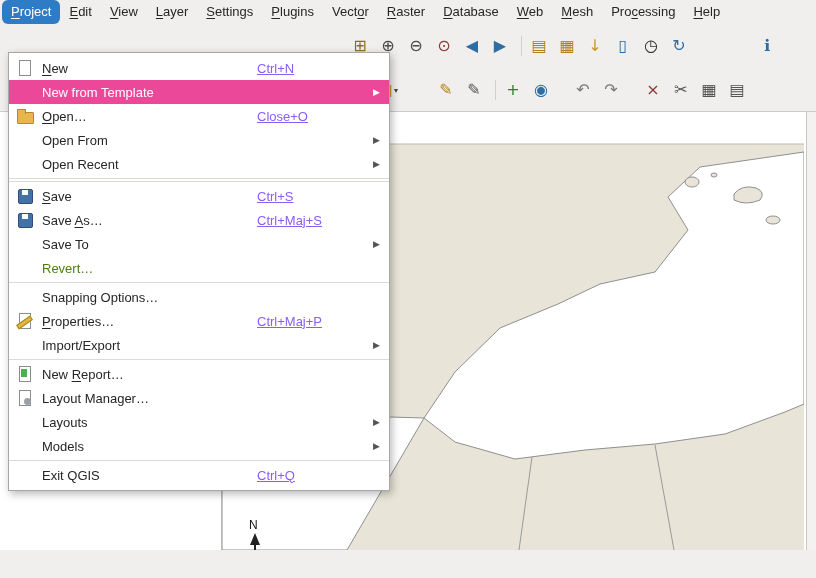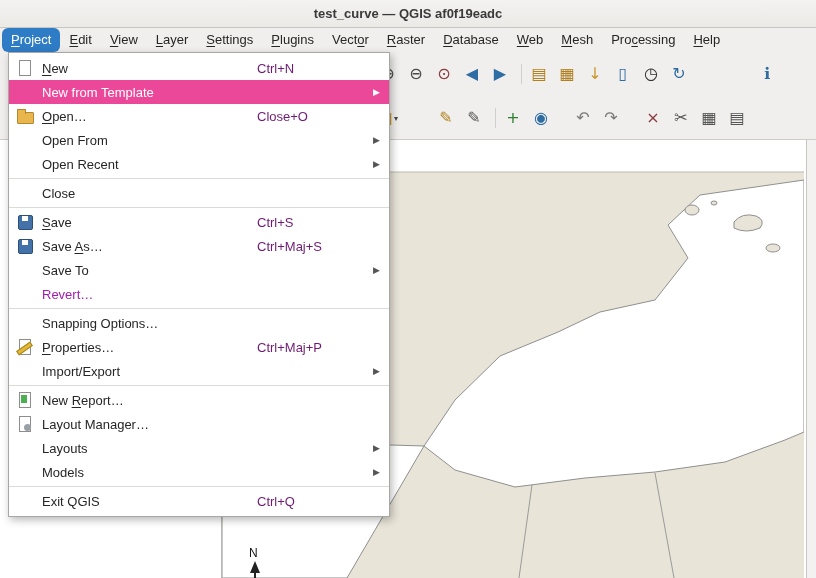--- a/index.html
+++ b/index.html
@@ -30,26 +30,26 @@
   .left-panel { width:222px; background:#ffffff; border-right:1px solid #b9b7b4; }
   .map { flex:1; position:relative; background:#fff; }
   .map svg { display:block; }
   .scroll-strip { width:10px; background:#f3f2f0; border-left:1px solid #c9c6c1; }
 
   
   .dropdown { position:absolute; left:8px; top:52px; width:382px; background:#ffffff;
               border:1px solid #a9a7a3; box-shadow:2px 3px 8px rgba(0,0,0,.28); padding:3px 0; z-index:10; }
   .mrow { position:relative; height:24px; display:flex; align-items:center; cursor:default; }
   .mrow .lbl { white-space:nowrap; }
-  .mrow .sc { position:absolute; left:248px; color:#701a75; }
+  .mrow .sc { position:absolute; left:248px; color:#8b5cf6;text-decoration:underline; }
   .mrow .arr { position:absolute; right:9px; top:50%; transform:translateY(-50%); font-size:9px; color:#555;
                font-family:"DejaVu Sans", sans-serif; }
   .mrow.hl { background:#ec4899; }
   .mrow.hl .lbl, .mrow.hl .sc, .mrow.hl .arr { color:#fff; }
-  .mrow.dis .lbl { color:#a21caf; }
+  .mrow.dis .lbl { color:#4d7c0f; }
   .msep { height:1px; background:#dcdad6; margin:2px 0; }
 
   
   .ic { width:20px; min-width:20px; height:16px; margin:0 7px 0 6px; position:relative; }
   .ic-new::before, .ic-properties::before, .ic-new-layout::before, .ic-new-report::before, .ic-layout-manager::before {
       content:""; position:absolute; left:4px; top:0; width:10px; height:14px; background:#fff; border:1px solid #8d8d8d; }
   .ic-folder::before { content:""; position:absolute; left:2px; top:4px; width:15px; height:10px;
       background:#e9b64d; border:1px solid #b5882f; border-radius:1px; }
   .ic-folder::after { content:""; position:absolute; left:2px; top:1px; width:7px; height:4px;
       background:#e9b64d; border:1px solid #b5882f; border-bottom:none; border-radius:1px 1px 0 0; }
@@ -61,23 +61,20 @@
   .ic-new-layout::after { content:""; position:absolute; left:10px; top:8px; width:7px; height:7px; background:#4caf50; border-radius:1px; }
   .ic-new-report::after { content:""; position:absolute; left:6px; top:3px; width:6px; height:8px; background:#4caf50; }
   .ic-layout-manager::after { content:""; position:absolute; left:9px; top:8px; width:7px; height:7px; background:#9aa0a6; border-radius:50%; }
   u { text-underline-offset:2px; }
 </style>
 </head>
 <body>
 
 <div class="app">
 
-  <div class="titlebar">
-    <span>test_curve — QGIS af0f19eadc</span>
-  </div>
 
   <div class="menubar" id="menubar">
       <div class="mb-item active"><u>P</u>roject</div>
       <div class="mb-item"><u>E</u>dit</div>
       <div class="mb-item"><u>V</u>iew</div>
       <div class="mb-item"><u>L</u>ayer</div>
       <div class="mb-item"><u>S</u>ettings</div>
       <div class="mb-item"><u>P</u>lugins</div>
       <div class="mb-item">Vect<u>o</u>r</div>
       <div class="mb-item"><u>R</u>aster</div>
@@ -224,24 +221,20 @@
         <span class="ic"></span>
         <span class="lbl">Open From</span>
         <span class="arr">▶</span>
       </div>
       <div class="mrow">
         <span class="ic"></span>
         <span class="lbl">Open Recent</span>
         <span class="arr">▶</span>
       </div>
       <div class="msep"></div>
-      <div class="mrow">
-        <span class="ic"></span>
-        <span class="lbl">Close</span>
-      </div>
       <div class="msep"></div>
       <div class="mrow">
         <span class="ic ic-save"></span>
         <span class="lbl"><u>S</u>ave</span>
         <span class="sc">Ctrl+S</span>
       </div>
       <div class="mrow">
         <span class="ic ic-save-as"></span>
         <span class="lbl">Save <u>A</u>s…</span>
         <span class="sc">Ctrl+Maj+S</span>

